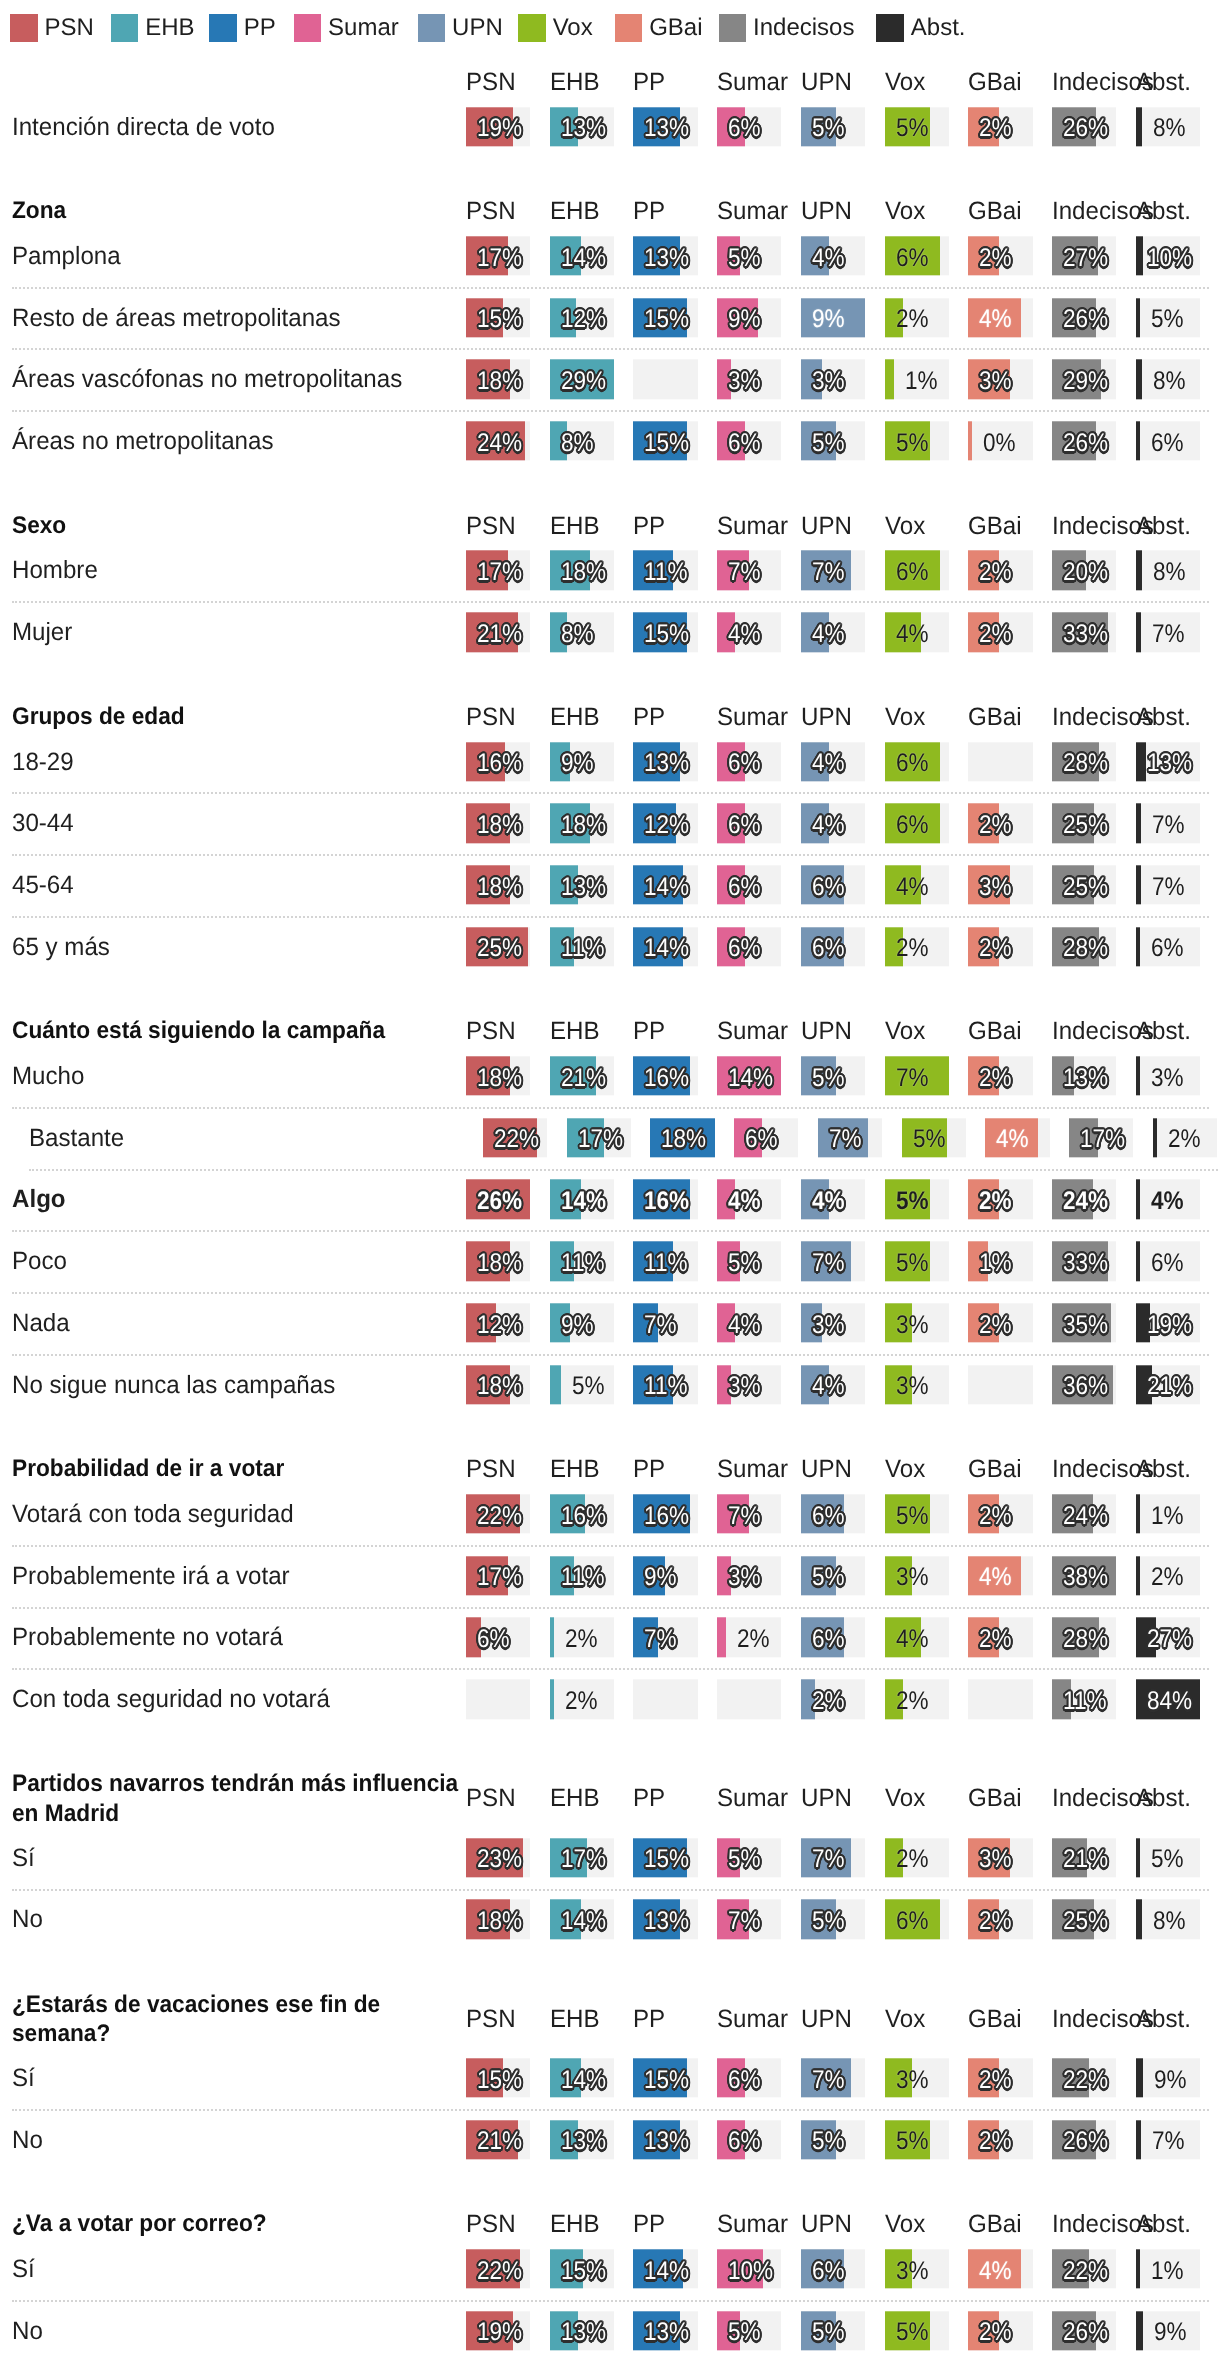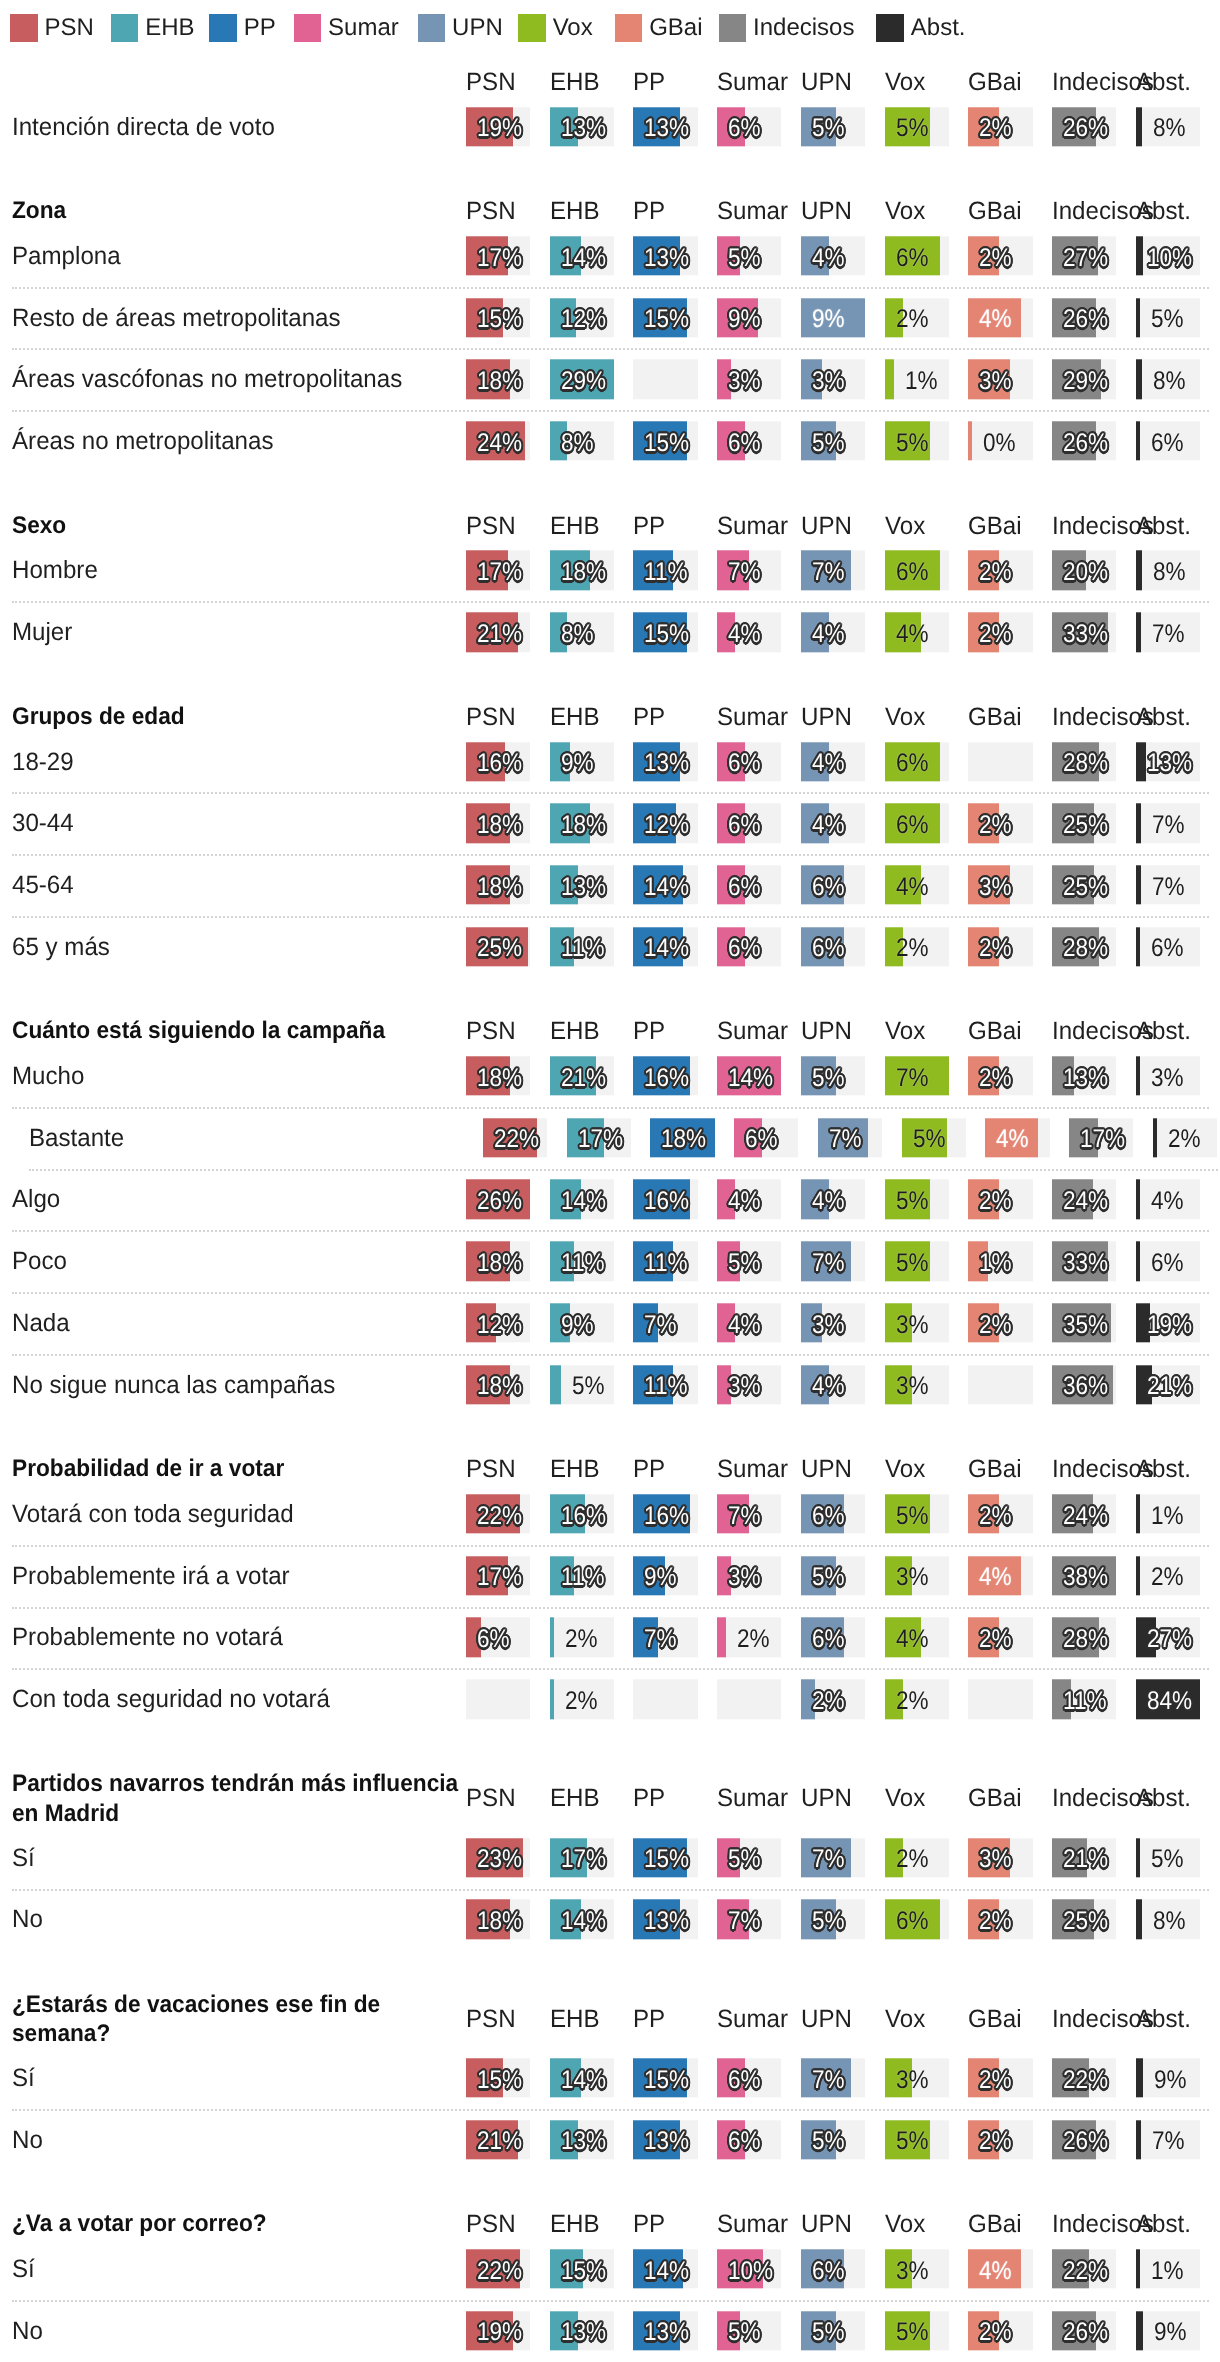--- a/index.html
+++ b/index.html
@@ -662,21 +662,21 @@
         </div>
         <div class="cell" style="left: 1051.94px; width: 64.3px;">
           <div class="bar" style="width: 28.7658px; background: rgb(134, 134, 134);"></div>
           <div class="val outline" style="left: 11px;">17%</div>
         </div>
         <div class="cell" style="left: 1135.66px; width: 64.3px;">
           <div class="bar" style="width: 4.2px; background: rgb(43, 43, 43);"></div>
           <div class="val dark" style="left: 15.2px;">2%</div>
         </div>
       </div>
-      <div class="row sep" style="height: 61.733px;">
+      <div class="row sep" style="height: 61.733px; font-weight: bold;">
         <div class="rowlabel">Algo</div>
         <div class="cell" style="left: 465.9px; width: 64.3px;">
           <div class="bar" style="width: 64.3px; background: rgb(199, 93, 94);"></div>
           <div class="val outline" style="left: 11px;">26%</div>
         </div>
         <div class="cell" style="left: 549.62px; width: 64.3px;">
           <div class="bar" style="width: 31.0414px; background: rgb(79, 166, 179);"></div>
           <div class="val outline" style="left: 11px;">14%</div>
         </div>
         <div class="cell" style="left: 633.34px; width: 64.3px;">

